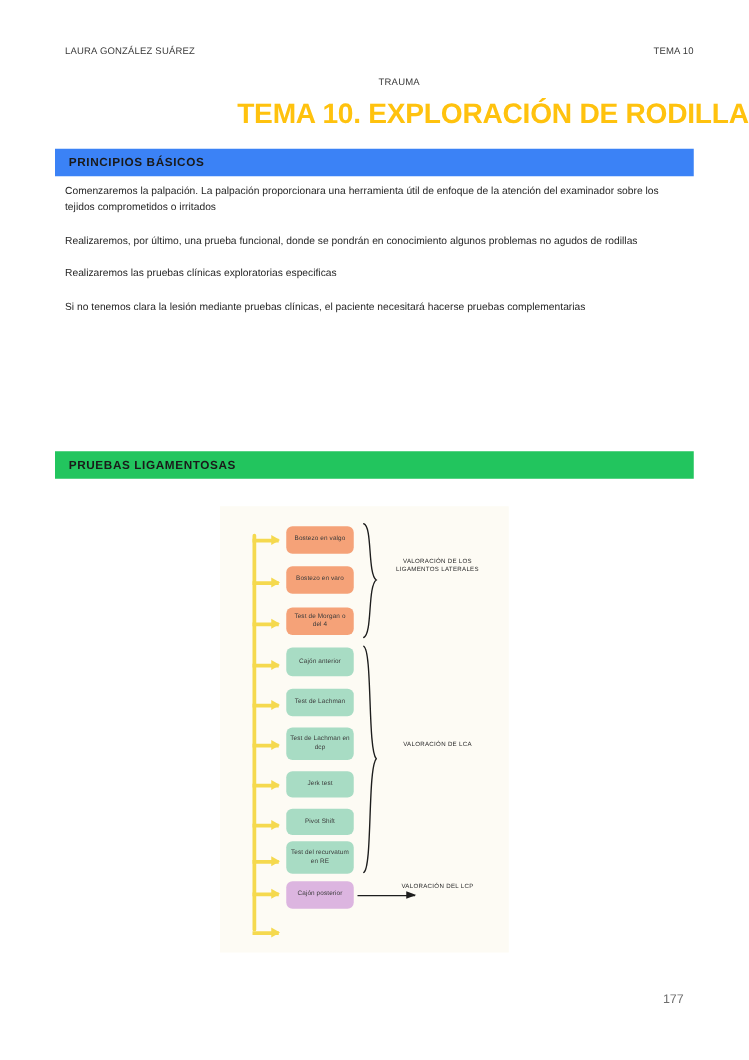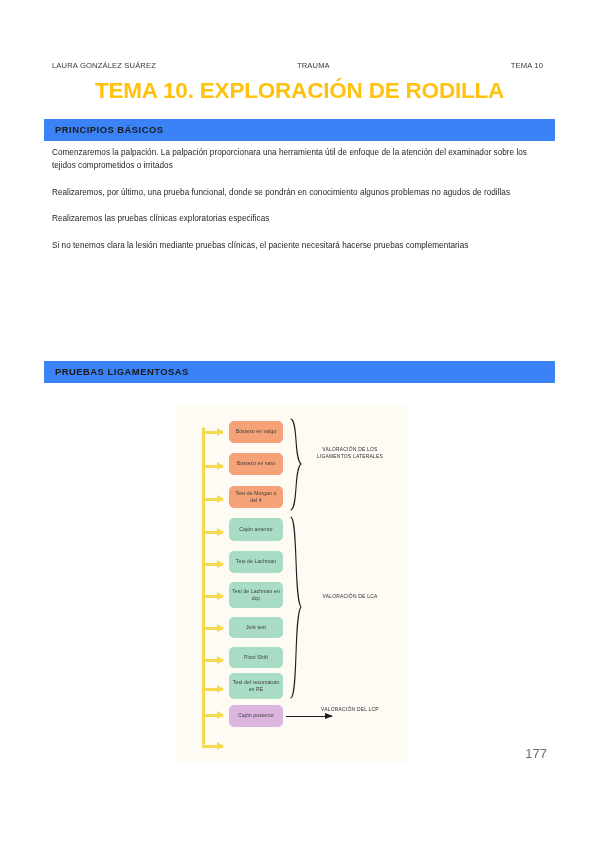--- a/index.html
+++ b/index.html
@@ -22,38 +22,38 @@
     height: 848px;
     box-sizing: border-box;
     padding: 0;
   }
 
   
   .runhead {
     position: absolute;
     top: 36px;
     left: 52px;
-    right: 56px;
+    right: 44px;
     display: flex;
-    align-items: flex-end;
+    align-items: flex-start;
     font-size: 7.6px;
     letter-spacing: 0.15px;
     color: #3a3a3a;
   }
   .runhead .rh-left   { flex: 0 0 auto; }
   .runhead .rh-center { flex: 1 1 auto; text-align: center; padding-right: 40px; margin-top: 25px; }
   .runhead .rh-right  { flex: 0 0 auto; }
 
   
   .doc-title {
     position: absolute;
     top: 78px;
     left: 0;
     width: 599px;
-    text-align: center;
+    text-align: right;
     font-size: 22.5px;
     font-weight: bold;
     letter-spacing: -0.2px;
     color: #FFC20E;
   }
 
   
   .banner {
     position: absolute;
     left: 44px;
@@ -61,21 +61,21 @@
     box-sizing: border-box;
     height: 22px;
     line-height: 22px;
     padding-left: 11px;
     font-size: 9.4px;
     font-weight: bold;
     letter-spacing: 0.5px;
     color: #1a1a1a;
   }
   .banner.cream  { top: 119px; background: #3b82f6; }
-  .banner.yellow { top: 361px; background: #3b82f6; }
+  .banner.yellow { top: 361px; background: #22c55e; }
 
   
   .body-block {
     position: absolute;
     left: 52px;
     top: 146px;
     width: 494px;
   }
   .para {
     font-size: 8.2px;
@@ -175,22 +175,22 @@
     width: 0; height: 0;
     border-left: 8px solid #1d1d1d;
     border-top: 3.7px solid transparent;
     border-bottom: 3.7px solid transparent;
   }
 
   
   .pageno {
     position: absolute;
     right: 52px;
-    top: 746px;
-    font-size: 13px;
+    top: 794px;
+    font-size: 10px;
     color: #6e6e6e;
   }
 </style>
 </head>
 <body>
 
 <div class="page">
 
   <div class="runhead">
     <span class="rh-left">LAURA GONZÁLEZ SUÁREZ</span>

